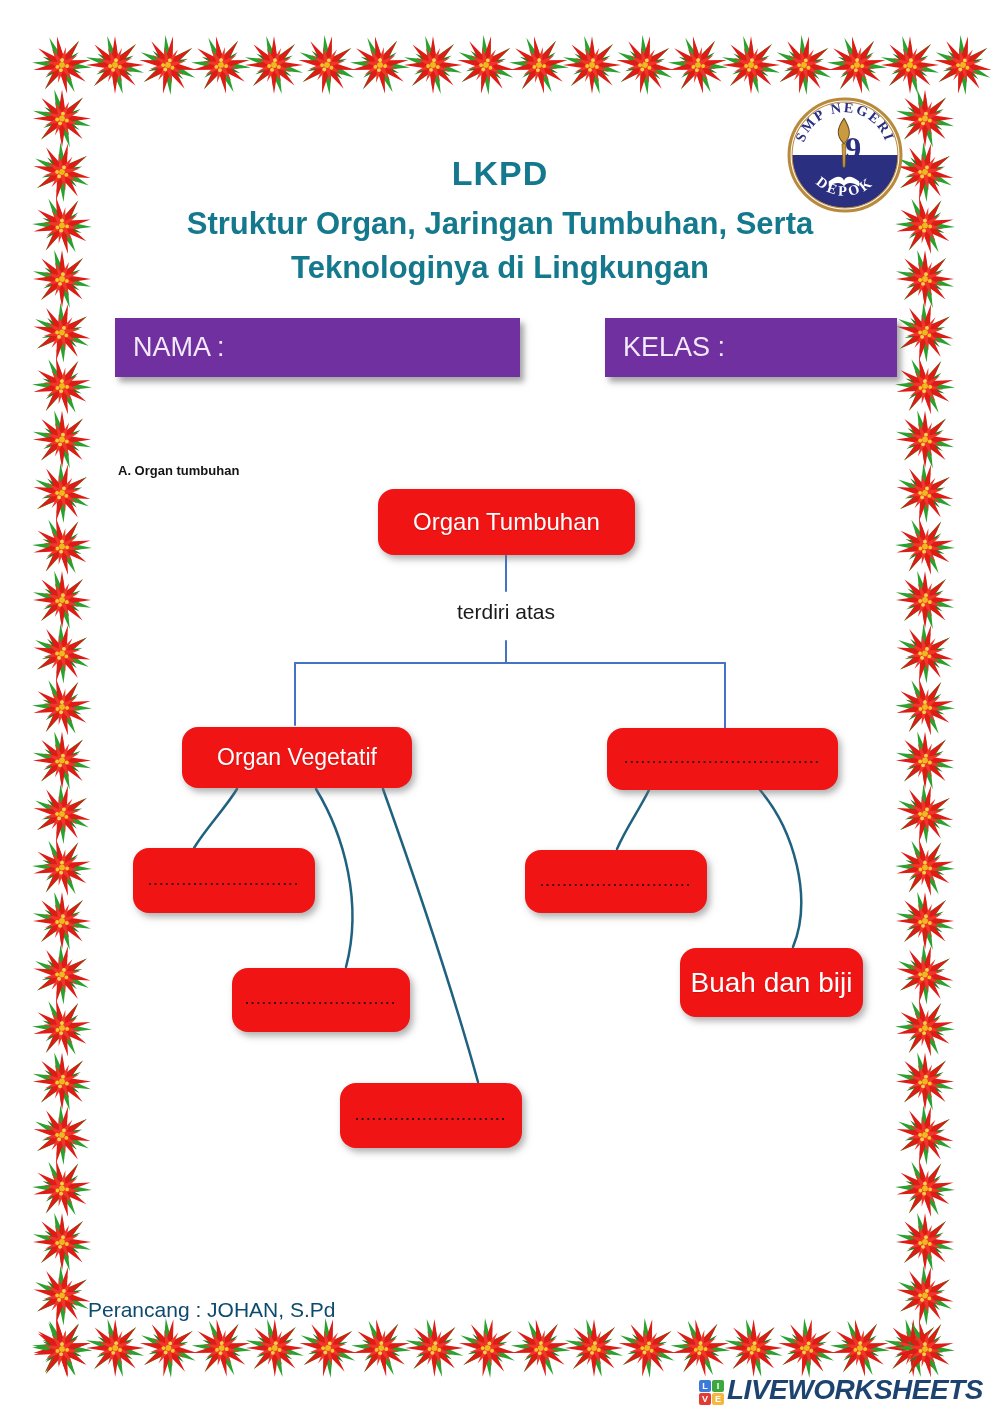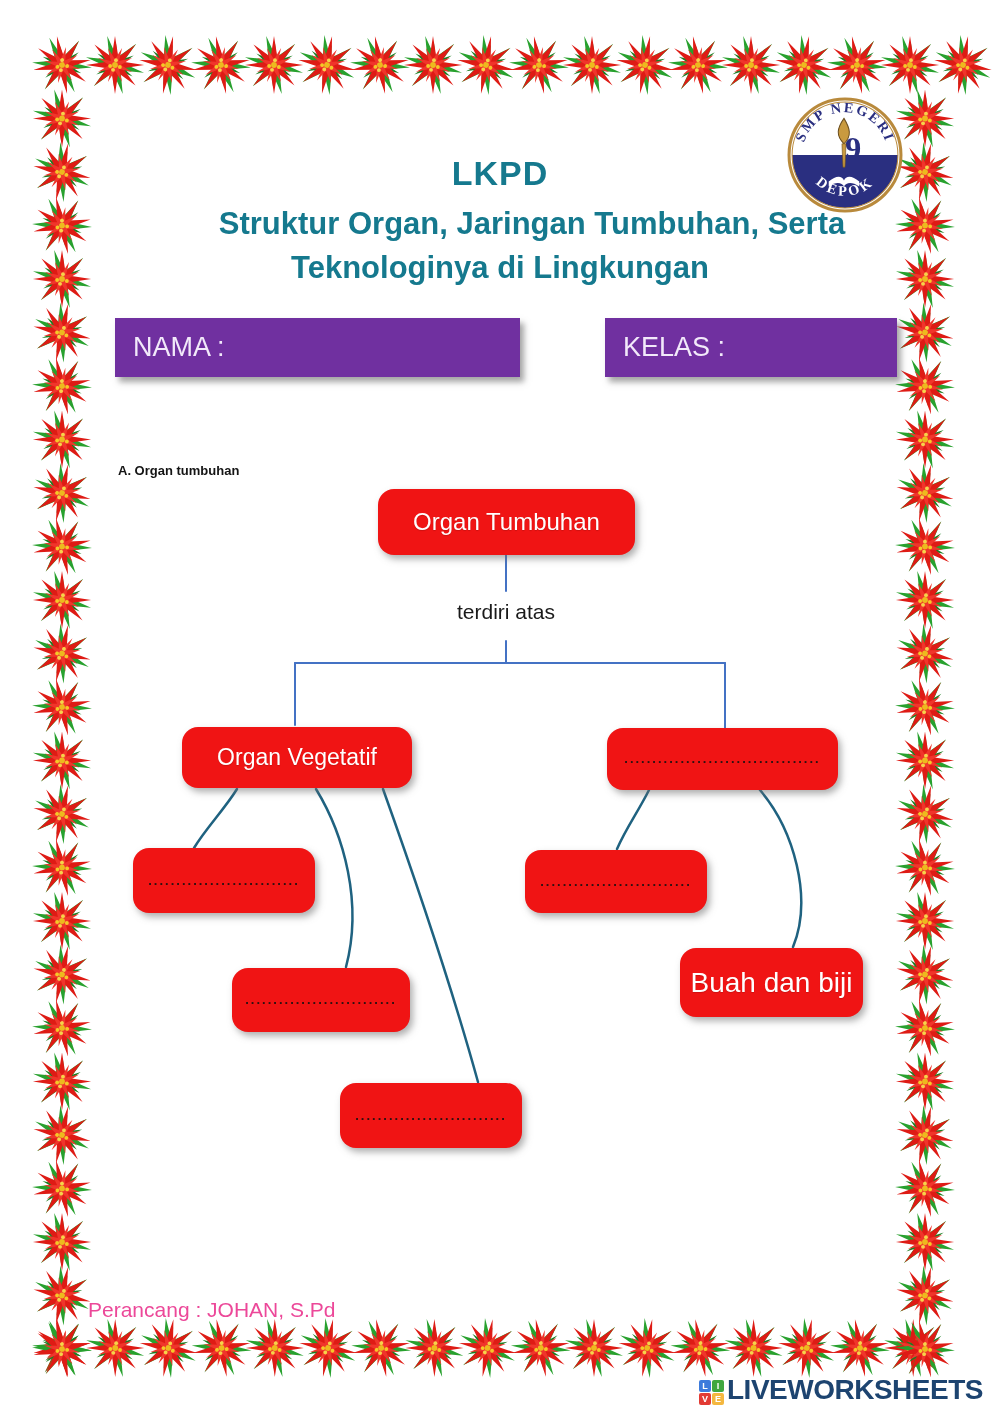--- a/index.html
+++ b/index.html
@@ -9,21 +9,21 @@
     font-family:"Liberation Sans",sans-serif;
   }
   
   #border-svg{position:absolute;left:0;top:0;width:1000px;height:1413px;pointer-events:none;z-index:0;}
   
   .logo{position:absolute;left:786px;top:96px;width:118px;height:118px;z-index:2;}
   .title{position:absolute;left:100px;width:800px;top:154px;text-align:center;
     font-size:34px;font-weight:bold;color:#15798E;letter-spacing:1px;z-index:2;}
   .subtitle{position:absolute;left:60px;width:880px;text-align:center;
     font-size:31px;font-weight:bold;color:#15798E;z-index:2;}
-  .subtitle.l1{top:206px;padding-left:32px;}
+  .subtitle.l1{top:206px;}
   .subtitle.l2{top:250px;}
   
   .field{position:absolute;top:318px;height:59px;background:#7030A0;
     box-shadow:4px 5px 6px rgba(90,90,90,.55);z-index:2;display:flex;align-items:center;}
   .field .flabel{color:#F2E9FA;font-size:27px;padding-left:18px;}
   #field-nama{left:115px;width:405px;}
   #field-kelas{left:605px;width:292px;}
   
   .bagan{position:absolute;left:100px;width:830px;top:407px;text-align:center;
     font-size:27px;font-weight:bold;color:#1E9F2D;z-index:2;}
@@ -41,27 +41,27 @@
   #node-rbranch{left:607px;top:728px;width:231px;height:62px;}
   #node-c1{left:133px;top:848px;width:182px;height:65px;}
   #node-c2{left:232px;top:968px;width:178px;height:64px;}
   #node-c3{left:340px;top:1083px;width:182px;height:65px;}
   #node-r1{left:525px;top:850px;width:182px;height:63px;}
   #node-buah{left:680px;top:948px;width:183px;height:69px;}
   #node-buah .ntext{font-size:28px;}
   .edge-label{position:absolute;left:406px;top:600px;width:200px;text-align:center;
     font-size:21px;color:#1a1a1a;z-index:2;background:#fff;}
   
-  .designer{position:absolute;left:88px;top:1298px;font-size:21px;color:#ec4899;z-index:3;}
+  .designer{position:absolute;left:88px;top:1298px;font-size:21px;color:#0c4a6e;z-index:3;}
   .brand{position:absolute;left:699px;top:1374px;display:flex;align-items:center;z-index:3;}
   .brand-blocks{display:grid;grid-template-columns:12px 12px;grid-template-rows:12px 12px;gap:1px;margin-right:3px;margin-top:4px;}
   .brand-blocks span{display:flex;align-items:center;justify-content:center;
     font-size:9px;font-weight:bold;color:#fff;border-radius:2px;}
   .bb-l{background:#3D7BDB;} .bb-i{background:#3FA73F;} .bb-v{background:#E23B34;} .bb-e{background:#F4B73F;}
-  .brand-text{font-size:28px;font-weight:bold;color:#1D4470;letter-spacing:-0.5px;}
+  .brand-text{font-size:28px;font-weight:bold;color:#1D4470;letter-spacing:-0.5px;font-style:italic;}
 </style>
 </head>
 <body>
 
 <div id="page">
 
   <svg id="border-svg" viewBox="0 0 1000 1413" xmlns="http://www.w3.org/2000/svg">
     <defs>
       <g id="poinsettia">
         <polygon fill="#28A12E" points="29.9,8 5.7,5.7 8,29.9 -2.1,7.7 -21.9,21.9 -7.7,2.1 -29.9,-8 -5.7,-5.7 -8,-29.9 2.1,-7.7 21.9,-21.9 7.7,-2.1"></polygon>

